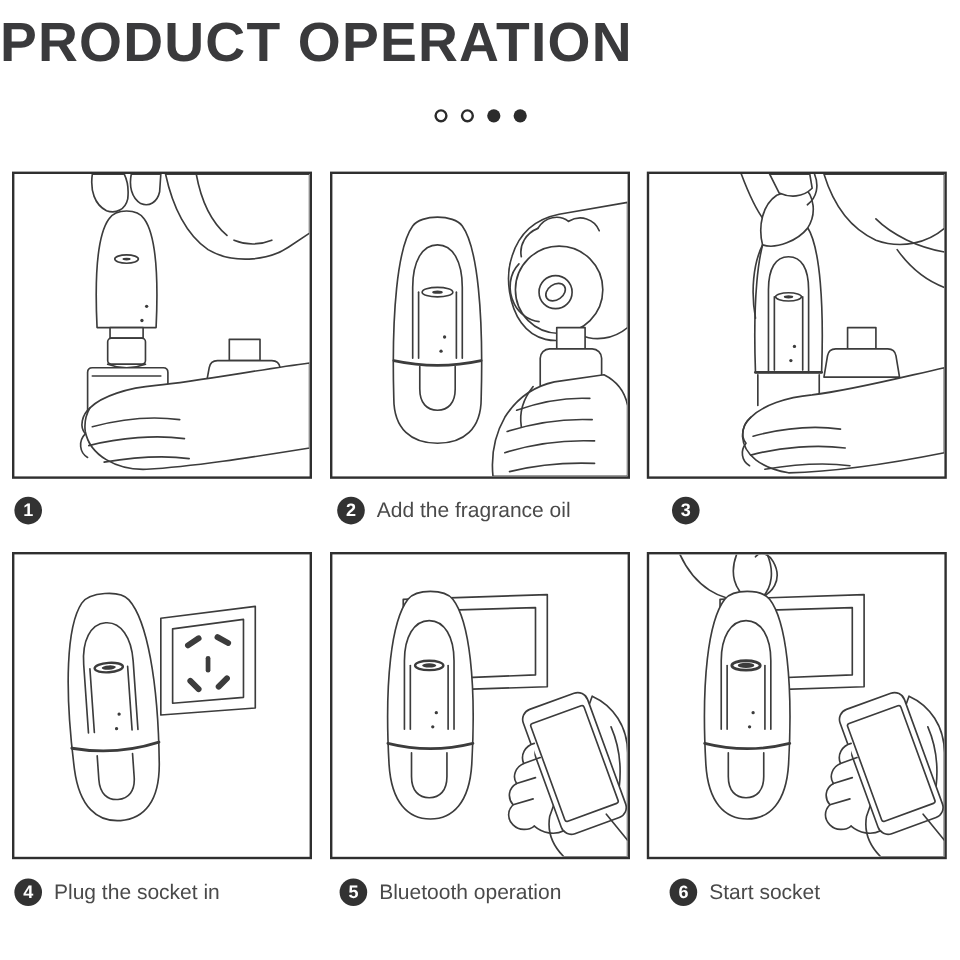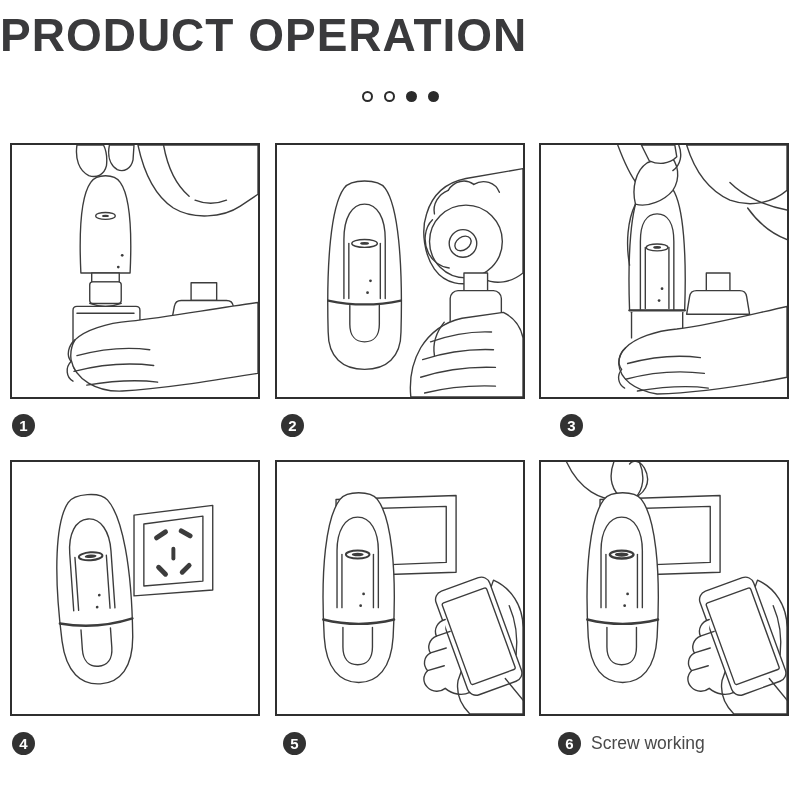--- a/index.html
+++ b/index.html
@@ -265,26 +265,29 @@
       <path d="M232,220 L250,242"></path>
     </g>
   </svg>
 </div>
 
 <div class="caption c1">
   <span class="badge">1</span>
 </div>
 <div class="caption c2">
   <span class="badge">2</span>
+  <span>Add the fragrance oil</span>
 </div>
 <div class="caption c3">
   <span class="badge">3</span>
 </div>
 <div class="caption c4">
   <span class="badge">4</span>
+  <span>Plug the socket in</span>
 </div>
 <div class="caption c5">
   <span class="badge">5</span>
+  <span>Bluetooth operation</span>
 </div>
 <div class="caption c6">
   <span class="badge">6</span>
-  <span>Screw working</span>
+  <span>Start socket</span>
 </div>
 
 </body></html>

